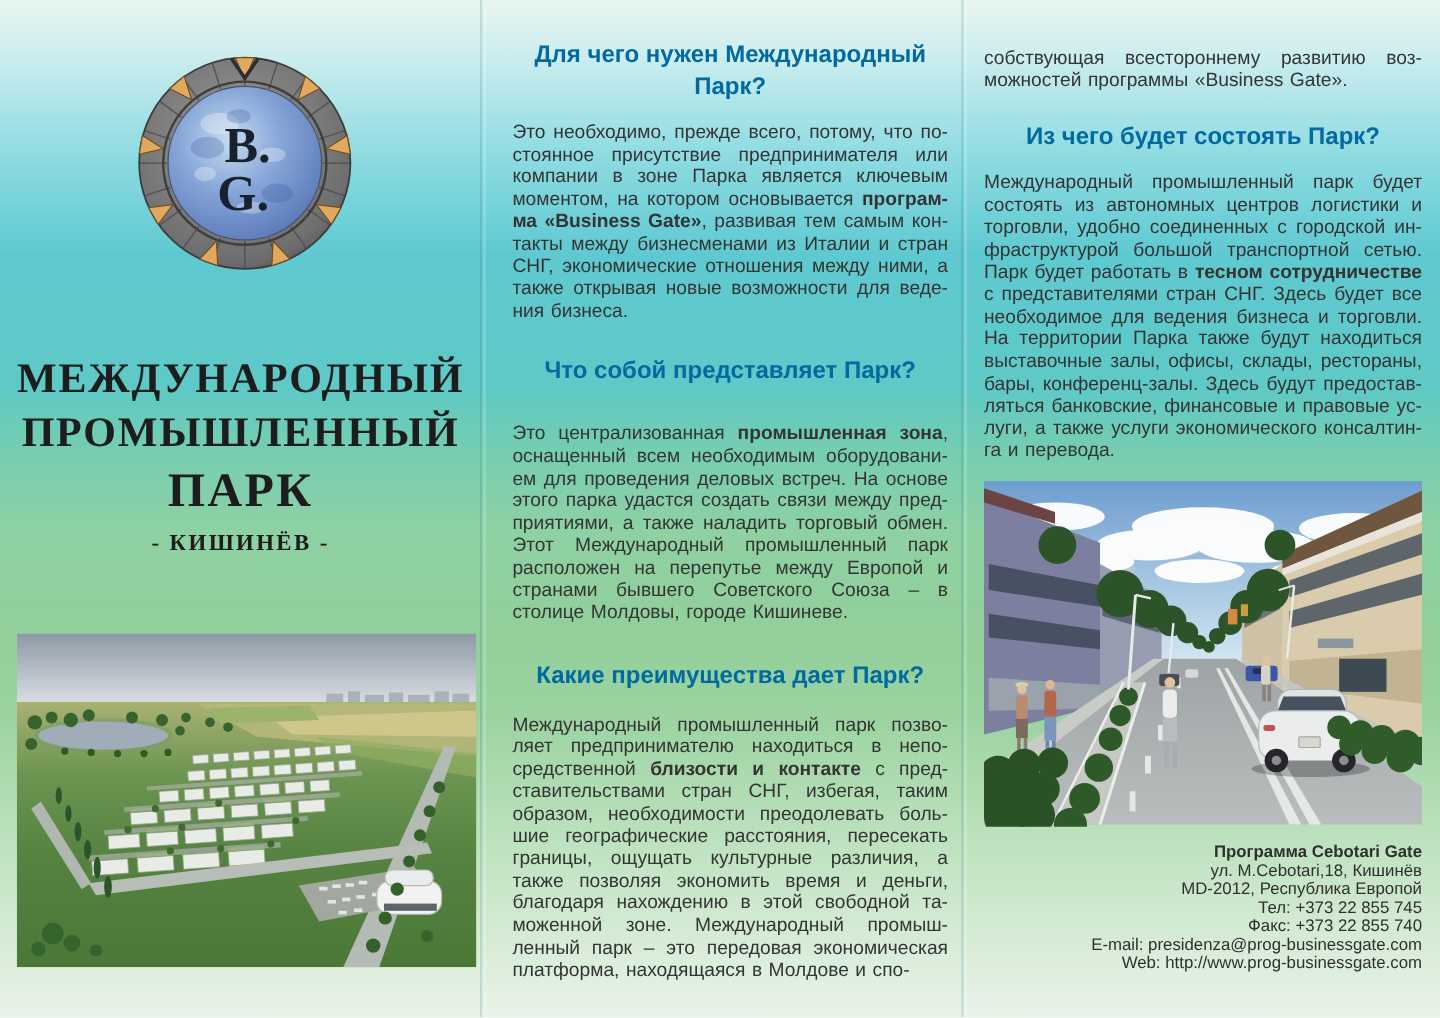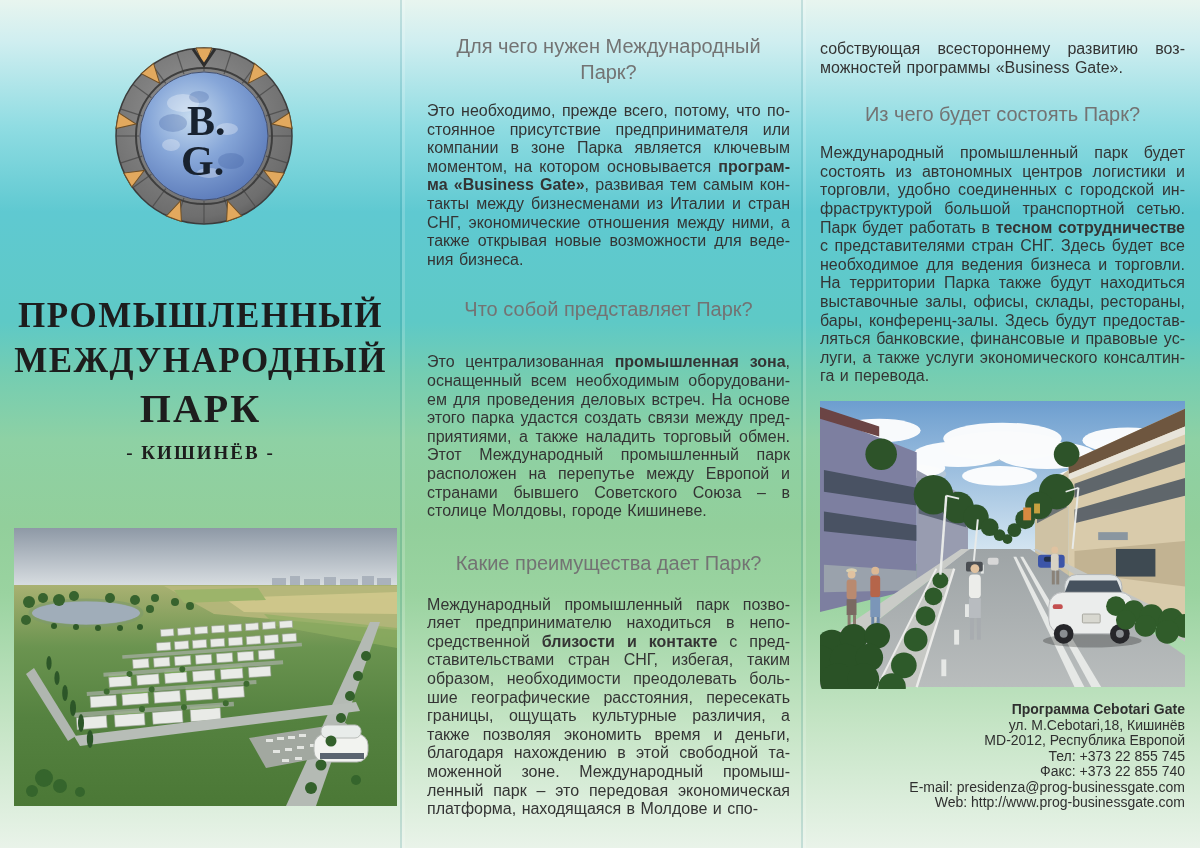--- a/index.html
+++ b/index.html
@@ -21,21 +21,21 @@
   
   .logo-wrap{position:absolute;left:113px;top:45px;width:182px;height:182px;}
   .title-block{position:absolute;top:293px;left:0;width:401px;text-align:center;
     font-family:"Liberation Serif","DejaVu Serif",serif;font-weight:bold;color:#1d1d1d;}
   .title-l12{font-size:35px;line-height:45px;letter-spacing:1.5px;}
   .title-l3{font-size:40px;line-height:46px;letter-spacing:2px;margin-top:3px;}
   .title-l4{font-size:19px;line-height:42px;letter-spacing:2px;}
   .aerial-wrap{position:absolute;left:14px;top:528px;width:383px;height:278px;}
 
   
-  .head{font-size:20px;line-height:26px;font-weight:normal;text-align:center;color:#737373;margin:1px;}
+  .head{font-size:20px;line-height:26px;font-weight:bold;text-align:center;color:#0369a1;margin:1px;}
   .body-p{font-size:16px;line-height:18.6px;text-align:justify;color:#343434;margin:0;
     word-spacing:1px;}
   .b{font-weight:bold;}
   #mh1{margin-top:33px;}
   #mp1{margin-top:17px;}
   #mh2{margin-top:27px;}
   #mp2{margin-top:31px;}
   #mh3{margin-top:29px;}
   #mp3{margin-top:20px;}
   #rp0{margin-top:40px;}
@@ -124,22 +124,22 @@
         <ellipse cx="86" cy="52" rx="10" ry="6"></ellipse>
       </g>
       <g font-family="Liberation Serif, DejaVu Serif, serif" font-weight="bold" fill="#18222f">
         <text x="74" y="90" font-size="42">B.</text>
         <text x="68" y="130" font-size="42">G.</text>
       </g>
     </svg>
   </div>
 
   <div class="title-block">
+    <div class="title-l12">МЕЖДУНАРОДНЫЙ</div>
     <div class="title-l12">ПРОМЫШЛЕННЫЙ</div>
-    <div class="title-l12">МЕЖДУНАРОДНЫЙ</div>
     <div class="title-l3">ПАРК</div>
     <div class="title-l4">- КИШИНЁВ -</div>
   </div>
 
   <div class="aerial-wrap">
     <svg viewBox="0 0 383 278" width="383" height="278" aria-hidden="true">
       <defs>
         <linearGradient id="sky1" x1="0" y1="0" x2="0" y2="1">
           <stop offset="0%" stop-color="#8e99a6"></stop>
             <stop offset="100%" stop-color="#dde2e5"></stop>

